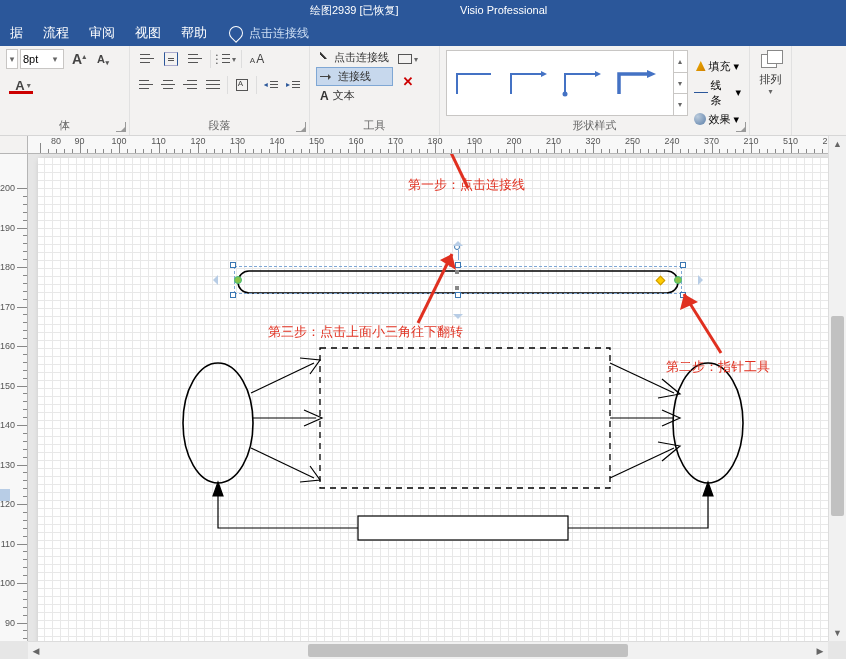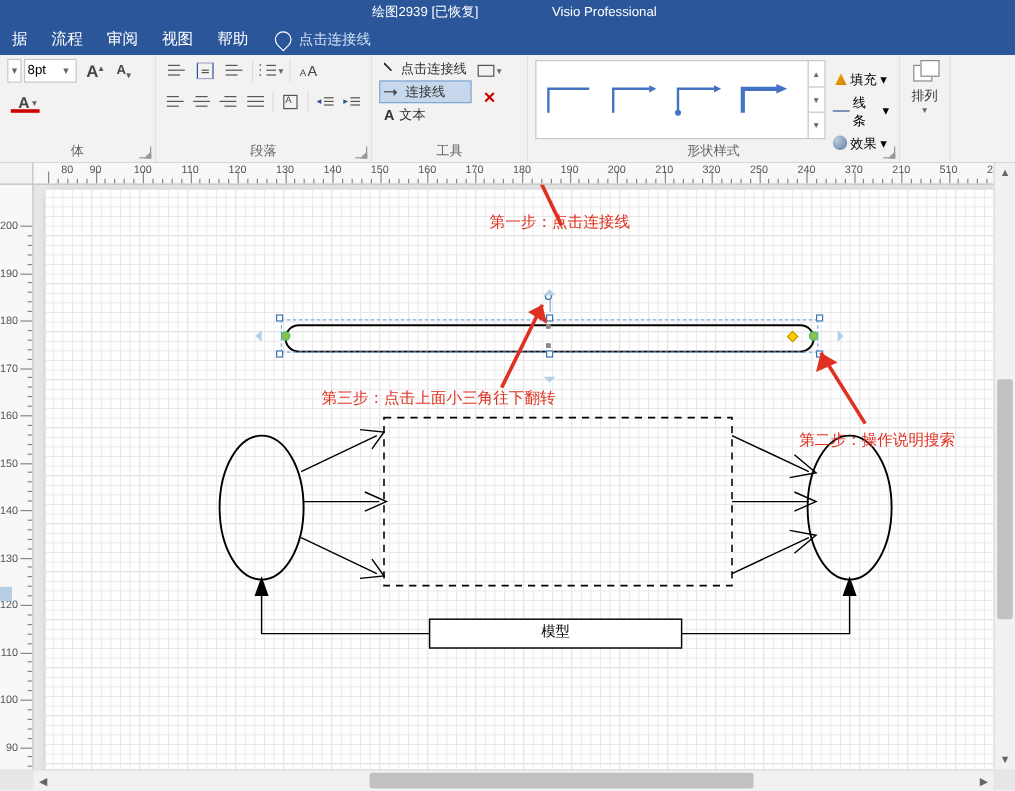--- a/index.html
+++ b/index.html
@@ -581,21 +581,20 @@
         <rect x="320" y="358" width="210" height="24" fill="#fff" stroke="#000" stroke-width="1.2"></rect>
 
         <g stroke="#000" stroke-width="1.2" fill="none">
           <path d="M320 370 L180 370 L180 328"></path>
           <path d="M175 338 L180 324 L185 338 Z" fill="#000"></path>
           <path d="M530 370 L670 370 L670 328"></path>
           <path d="M665 338 L670 324 L675 338 Z" fill="#000"></path>
         </g>
       </svg>
 
-      <div style="position:absolute; left:320px; top:360px; width:210px; text-align:center; font-size:12px;">模型</div>
 
       <div class="sel-line" style="left:190px; top:100px; width:460px; height:44px;">
         <div class="dash" style="left:6px; top:8px; right:6px; bottom:8px;"></div>
 
         <div class="handle" style="left:2px; top:4px;"></div>
         <div class="handle" style="right:2px; top:4px;"></div>
         <div class="handle" style="left:2px; bottom:4px;"></div>
         <div class="handle" style="right:2px; bottom:4px;"></div>
         <div class="handle" style="left:50%; top:4px; margin-left:-3px;"></div>
         <div class="handle" style="left:50%; bottom:4px; margin-left:-3px;"></div>
@@ -622,21 +621,21 @@
         <line x1="60" y1="110" x2="10" y2="6" stroke="#e03020" stroke-width="3"></line>
         <path d="M10 6 L2 22 L20 16 Z" fill="#e03020"></path>
       </svg>
 
       <div class="annot" style="left:230px; top:165px;">第三步：点击上面小三角往下翻转</div>
       <svg class="red-arrow" style="left:370px; top:90px;" width="60" height="80">
         <line x1="10" y1="75" x2="44" y2="6" stroke="#e03020" stroke-width="3"></line>
         <path d="M44 6 L32 12 L48 22 Z" fill="#e03020"></path>
       </svg>
 
-      <div class="annot" style="left:628px; top:200px;">第二步：操作说明搜索</div>
+      <div class="annot" style="left:628px; top:200px;">第二步：指针工具</div>
       <svg class="red-arrow" style="left:638px; top:130px;" width="60" height="70">
         <line x1="45" y1="65" x2="8" y2="6" stroke="#e03020" stroke-width="3"></line>
         <path d="M8 6 L4 22 L22 14 Z" fill="#e03020"></path>
       </svg>
 
     </div>
   </div>
 
   <div class="vscroll">
     <div class="arr" style="top:0;">▲</div>

